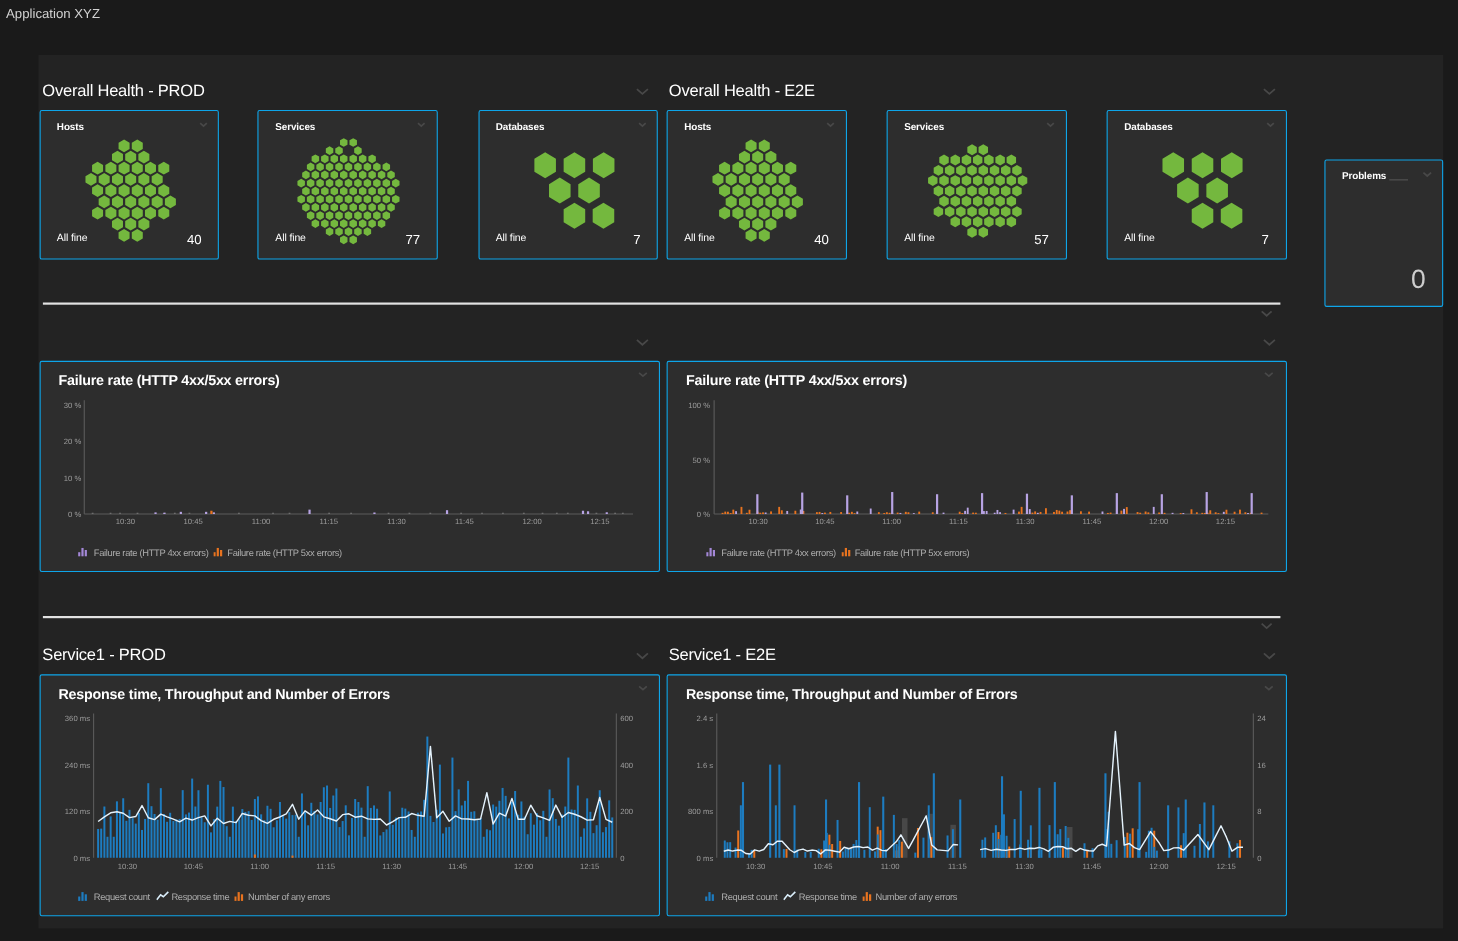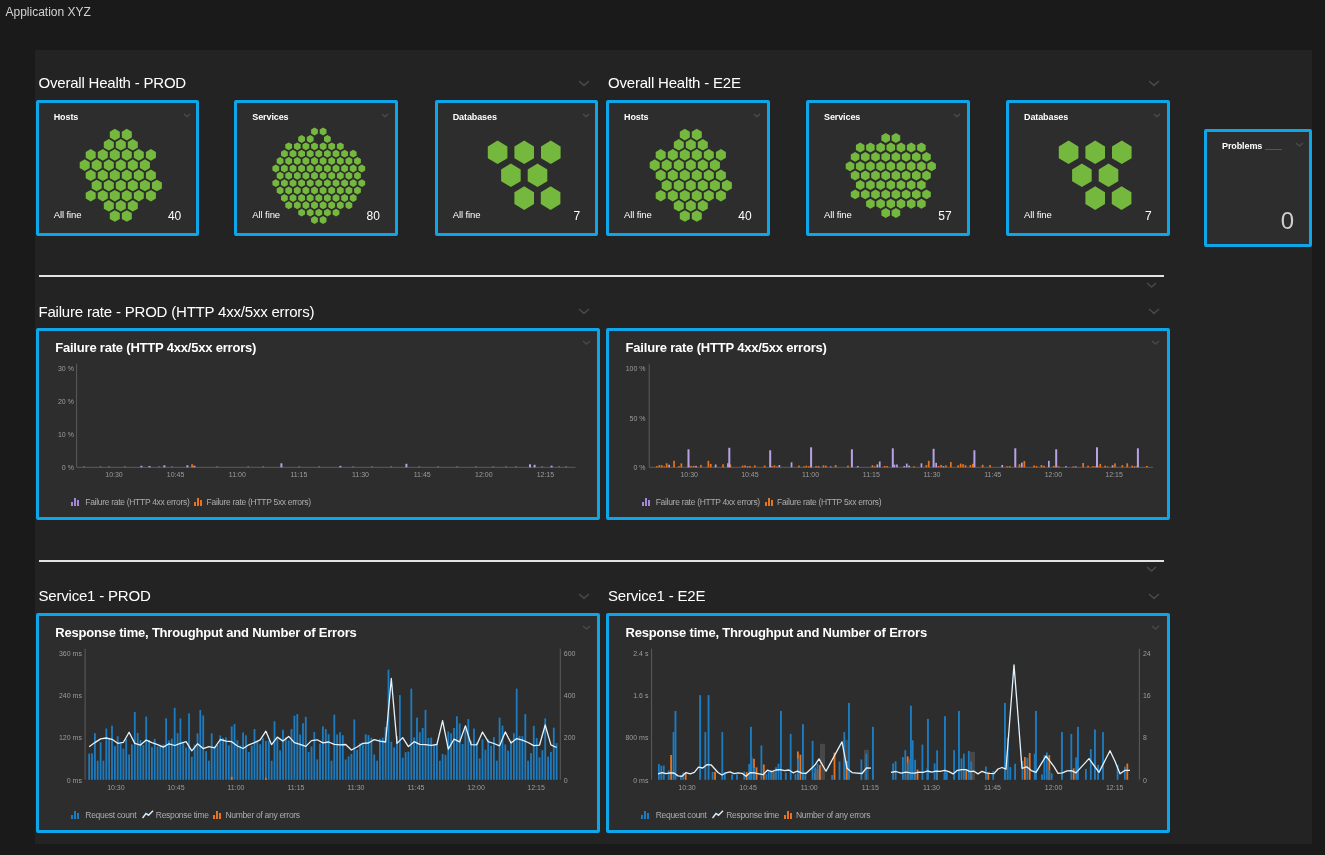--- a/index.html
+++ b/index.html
@@ -1,16 +1,16 @@
 <!DOCTYPE html>
 <html><head><meta charset="utf-8"><style>
 *{margin:0;padding:0;box-sizing:border-box}
 html,body{width:1325px;height:855px;background:#1a1a1a;font-family:"Liberation Sans",sans-serif;overflow:hidden;-webkit-font-smoothing:antialiased}
 #page{position:relative;width:1325px;height:855px;background:#1a1a1a}
-.tile{position:absolute;background:#2d2d2d;border:3px solid #0ea5e9;border-radius:2px}
+.tile{position:absolute;background:#2d2d2d;border:1px solid #0ea5e9;border-radius:2px}
 .ttitle{position:absolute;left:15px;top:9px;font-size:9px;font-weight:bold;color:#fff;letter-spacing:-.1px}
 .allfine{position:absolute;left:15px;bottom:13px;font-size:9.5px;font-weight:normal;color:#fff;letter-spacing:-.1px}
 .tnum{position:absolute;right:15px;bottom:10.5px;font-size:12px;color:#fff}
 .shead{position:absolute;font-size:15px;font-weight:normal;color:#fff;letter-spacing:-.2px}
 .ctitle{position:absolute;left:16.6px;top:9px;font-size:13px;font-weight:bold;color:#fff;letter-spacing:-.2px}
 .ax{font-size:7px;fill:#9c9c9c;font-family:"Liberation Sans",sans-serif}
 .leg{position:absolute;font-size:8.5px;letter-spacing:-.3px;color:#adadad}
 .divider{position:absolute;height:2px;background:#e2e2e2;left:39px;width:1125px}
 </style></head><body>
 <div id="page">
@@ -176,21 +176,21 @@
           <path d="M90.4 105.7L93.8 107.7L93.8 111.6L90.4 113.6L87.0 111.6L87.0 107.7Z"></path>
           <path d="M99.0 105.7L102.4 107.7L102.4 111.6L99.0 113.6L95.6 111.6L95.6 107.7Z"></path>
           <path d="M77.5 113.1L80.9 115.0L80.9 119.0L77.5 121.0L74.1 119.0L74.1 115.0Z"></path>
           <path d="M86.1 113.1L89.5 115.0L89.5 119.0L86.1 121.0L82.7 119.0L82.7 115.0Z"></path>
         </g>
       </svg>
       <svg style="position:absolute;left:144px;top:9px" width="8" height="8">
         <path d="M1 2 L4.0 4.6 L7 2" fill="none" stroke="#484848" stroke-width="1.6"></path>
       </svg>
       <div class="allfine">All fine</div>
-      <div class="tnum">80</div>
+      <div class="tnum">77</div>
     </div>
     <div class="tile" style="left:434.7px;top:100px;width:163.6px;height:136px">
       <div class="ttitle">Databases</div>
       <svg style="position:absolute;left:0;top:0" width="164" height="136">
         <g fill="#74b83e">
           <path d="M59.6 37.4L69.4 43.4L69.4 55.2L59.6 61.1L49.8 55.2L49.8 43.4Z"></path>
           <path d="M86.2 37.4L96.0 43.4L96.0 55.2L86.2 61.1L76.4 55.2L76.4 43.4Z"></path>
           <path d="M112.8 37.4L122.6 43.4L122.6 55.2L112.8 61.1L103.0 55.2L103.0 43.4Z"></path>
           <path d="M72.9 60.4L82.7 66.4L82.7 78.2L72.9 84.1L63.1 78.2L63.1 66.4Z"></path>
           <path d="M99.5 60.4L109.3 66.4L109.3 78.2L99.5 84.1L89.7 78.2L89.7 66.4Z"></path>
@@ -337,33 +337,32 @@
           <path d="M86.2 83.3L96.0 89.3L96.0 101.1L86.2 107.0L76.4 101.1L76.4 89.3Z"></path>
           <path d="M112.6 83.3L122.4 89.3L122.4 101.1L112.6 107.0L102.8 101.1L102.8 89.3Z"></path>
         </g>
       </svg>
       <svg style="position:absolute;left:144px;top:9px" width="8" height="8">
         <path d="M1 2 L4.0 4.6 L7 2" fill="none" stroke="#484848" stroke-width="1.6"></path>
       </svg>
       <div class="allfine">All fine</div>
       <div class="tnum">7</div>
     </div>
-    <div class="tile" style="left:1204px;top:129px;width:108px;height:118px">
+    <div class="tile" style="left:1204px;top:145px;width:108px;height:134px">
       <div class="ttitle">Problems</div>
       <div style="position:absolute;left:58px;top:17px;width:17px;height:1px;background:#555"></div>
       <svg style="position:absolute;left:88px;top:9px" width="9" height="8">
         <path d="M1 2 L4.5 5.0 L8 2" fill="none" stroke="#484848" stroke-width="1.6"></path>
       </svg>
       <div style="position:absolute;right:15px;bottom:9px;font-size:24px;color:#cdcdcd">0</div>
     </div>
     <div class="divider" style="top:274.5px"></div>
     <svg style="position:absolute;left:1146px;top:281px" width="11" height="9">
       <path d="M1 2 L5.5 6.0 L10 2" fill="none" stroke="#484848" stroke-width="1.6"></path>
     </svg>
-    <div class="shead" style="left:38.5px;top:303px">Failure rate - PROD (HTTP 4xx/5xx errors)</div>
     <svg style="position:absolute;left:578px;top:307px" width="12" height="9">
       <path d="M1 2 L6.0 6.4 L11 2" fill="none" stroke="#484848" stroke-width="1.6"></path>
     </svg>
     <svg style="position:absolute;left:1148px;top:307px" width="12" height="9">
       <path d="M1 2 L6.0 6.4 L11 2" fill="none" stroke="#484848" stroke-width="1.6"></path>
     </svg>
     <div class="tile" style="left:35.6px;top:328px;width:564.4px;height:192px">
       <div class="ctitle">Failure rate (HTTP 4xx/5xx errors)</div>
       <svg style="position:absolute;left:543px;top:8px" width="9" height="8">
         <path d="M1 2 L4.5 5.0 L8 2" fill="none" stroke="#484848" stroke-width="1.6"></path>

